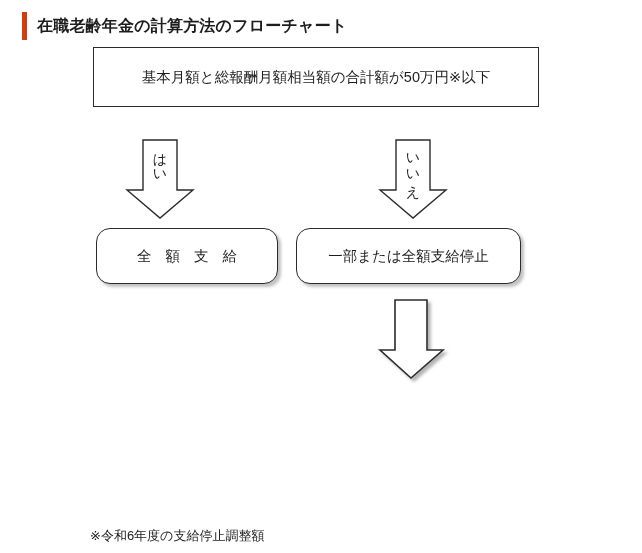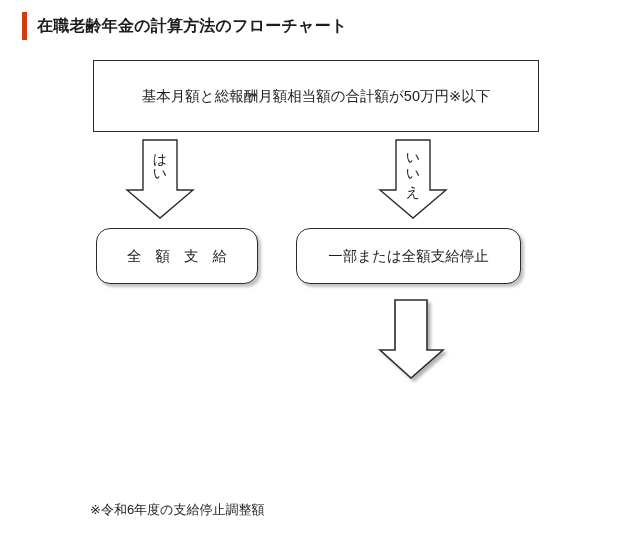--- a/index.html
+++ b/index.html
@@ -65,32 +65,32 @@
   }
   .node .label {
     font-size: 14px;
     color: #1d1d1d;
     line-height: 1.55;
     white-space: pre-line;
   }
 
   #box-question {
     left: 93px;
-    top: 60px;
+    top: 47px;
     width: 446px;
-    height: 72px;
+    height: 60px;
   }
   #box-question .label {
     font-size: 14.5px;
   }
 
   #box-full-payment {
     left: 96px;
     top: 228px;
-    width: 162px;
+    width: 182px;
     height: 56px;
   }
   #box-full-payment .label {
     letter-spacing: 5px;
     text-indent: 5px;
     font-size: 14.5px;
   }
 
   #box-suspension {
     left: 296px;
@@ -139,21 +139,21 @@
   }
 
   #arrow-yes   { left: 127px; top: 140px; width: 66px; height: 78px; }
   #arrow-no    { left: 380px; top: 140px; width: 66px; height: 78px; }
   #arrow-to-formula { left: 380px; top: 300px; width: 63px; height: 78px; }
 
   
   #footnote {
     position: absolute;
     left: 90px;
-    top: 501px;
+    top: 527px;
     font-size: 13px;
     color: #1d1d1d;
     white-space: nowrap;
   }
 </style>
 </head>
 <body>
 
 <div id="canvas">
 

